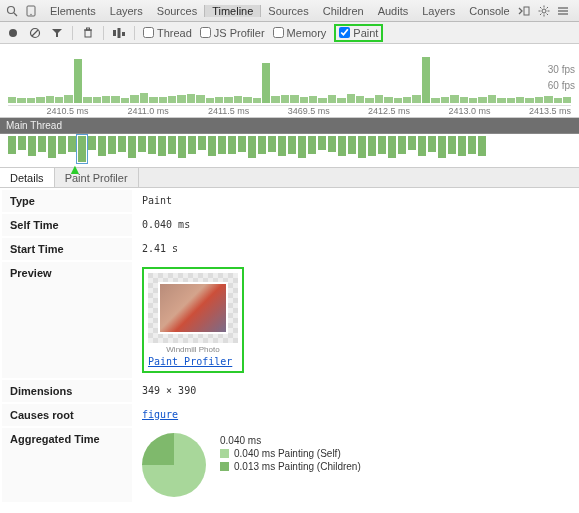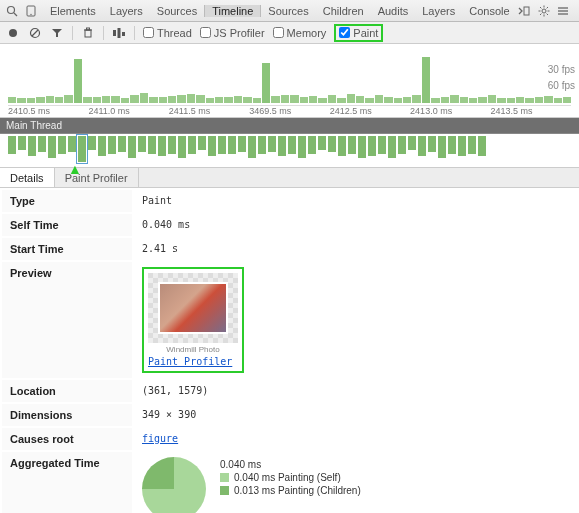--- a/index.html
+++ b/index.html
@@ -20,21 +20,21 @@
 .toolbar input[type=checkbox] { width: 11px; height: 11px; }
 .paint-highlight { border: 2px solid #2bcc2b; padding: 0 3px; height: 18px; display: flex; align-items: center; }
 
 
 .chart { position: relative; height: 74px; border-bottom: 1px solid #ccc; background: #fff; }
 .fps-label { position: absolute; right: 4px; font-size: 10px; color: #888; }
 .bars { position: absolute; bottom: 14px; left: 8px; right: 8px; height: 46px; display: flex; align-items: flex-end; gap: 1px; }
 .bar { flex: 1; background: #9bcb8b; }
 .bar.tall { background: #8bc47a; }
 .xaxis { position: absolute; bottom: 0; left: 8px; right: 8px; height: 12px; border-top: 1px solid #ddd; display: flex; }
-.xaxis span { flex: 1; font-size: 9px; color: #777; text-align: left; }
+.xaxis span { flex: 1; font-size: 9px; color: #777; text-align: right; }
 
 
 .mt-label { background: #6f6f6f; color: #eee; padding: 2px 6px; font-size: 10px; border-bottom: 1px solid #888; }
 .mt-track { height: 34px; background: #fff; position: relative; border-bottom: 1px solid #ccc; display: flex; align-items: flex-start; gap: 2px; padding: 2px 8px; }
 .mt-block { width: 8px; background: #7fb96c; }
 .mt-sel { position: relative; }
 .mt-sel::after { content: ""; position: absolute; left: -2px; top: -2px; right: -2px; bottom: -2px; border: 1px solid #5a9fd4; }
 .mt-arrow { position: absolute; bottom: -10px; color: #2bcc2b; font-size: 14px; left: 68px; }
 
 
@@ -314,24 +314,20 @@
         <th>Preview</th>
       <td>
         <div class="preview-box">
           <div class="thumb">
               <div class="thumb-inner"></div>
             </div>
           <div class="preview-caption">Windmill Photo</div>
           <a class="link">Paint Profiler</a>
         </div>
       </td>
-      </tr>
-  <tr>
-        <th>Location</th>
-      <td>(361, 1579)</td>
       </tr>
   <tr>
         <th>Dimensions</th>
       <td>349 × 390</td>
       </tr>
   <tr>
         <th>Causes root</th>
       <td>
           <a class="link">figure</a>
         </td>

